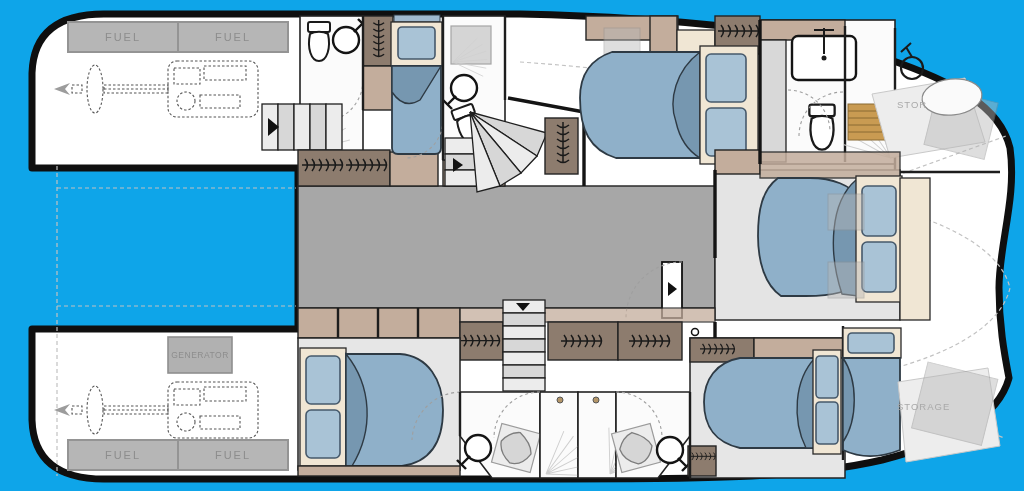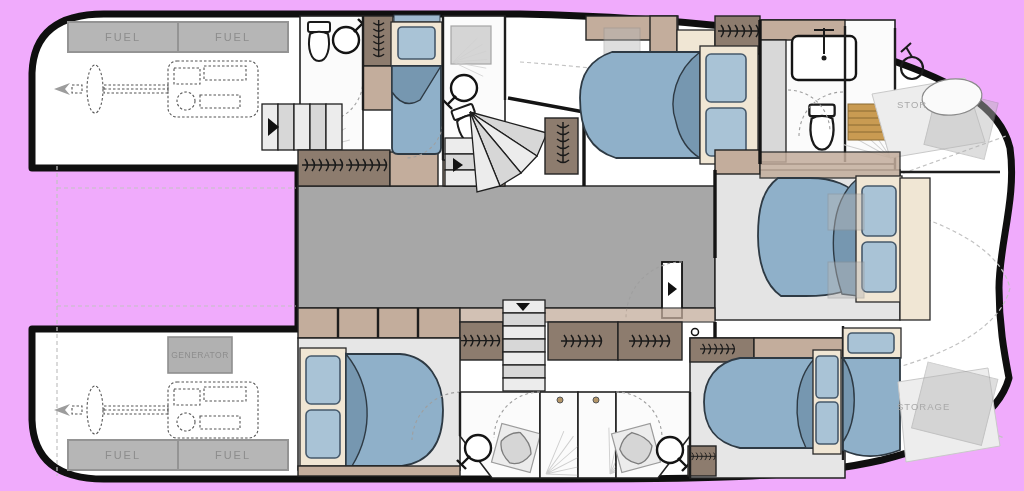--- a/index.html
+++ b/index.html
@@ -1,16 +1,16 @@
 <!DOCTYPE html>
 <html style="--outline_black: #0f0f0f; --bed_blue: #8fb0c9; --bed_fold: #7697b0; --pillow_blue: #a9c3d6; --cream: #f0e6d4; --taupe_dark: #8d7c6e; --taupe_mid: #c3ad9c; --salon_gray: #a7a7a7; --floor_light: #e6e6e6; --wood: #c99b52; --tank_gray: #b6b6b6; --label_gray: #8d8d8d;"><head>
 <meta charset="utf-8">
 <style>
   html,body{margin:0;padding:0;background:#ffffff;}
-  .stage{position:relative;width:1024px;height:491px;background:#f0abfc;overflow:hidden;
+  .stage{position:relative;width:1024px;height:491px;background:#0ea5e9;overflow:hidden;
          font-family:"Liberation Sans",sans-serif;}
   svg{display:block}
   .hullfill{fill:#ffffff;stroke:var(--outline_black,#0f0f0f);stroke-width:7;stroke-linejoin:round}
   .w2{stroke:#1d1d1d;stroke-width:2.4;fill:none}
   .w3{stroke:#141414;stroke-width:3.4;fill:none}
   .room{fill:var(--floor_light,#e6e6e6);stroke:#222;stroke-width:1.5}
   .bath{fill:#fbfbfb;stroke:#222;stroke-width:1.6}
   .tdark{fill:var(--taupe_dark,#8d7c6e);stroke:#232323;stroke-width:1.4}
   .tmid{fill:var(--taupe_mid,#c3ad9c);stroke:#232323;stroke-width:1.4}
   .cream{fill:var(--cream,#f0e6d4);stroke:#2a2a2a;stroke-width:1.3}

